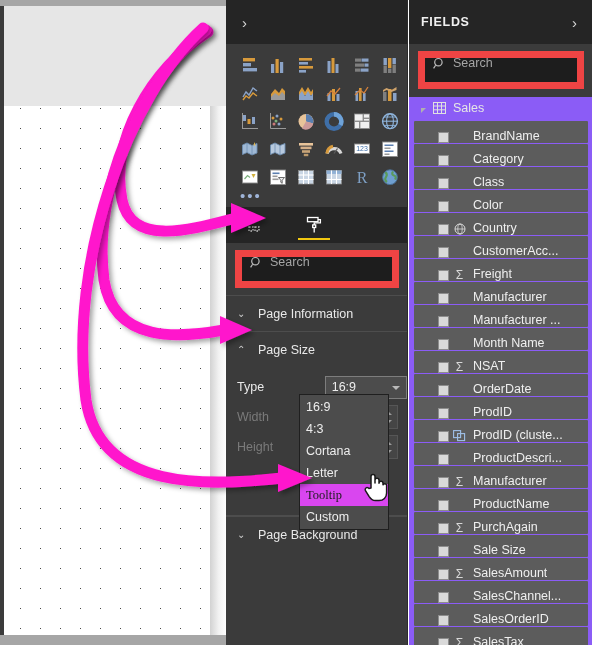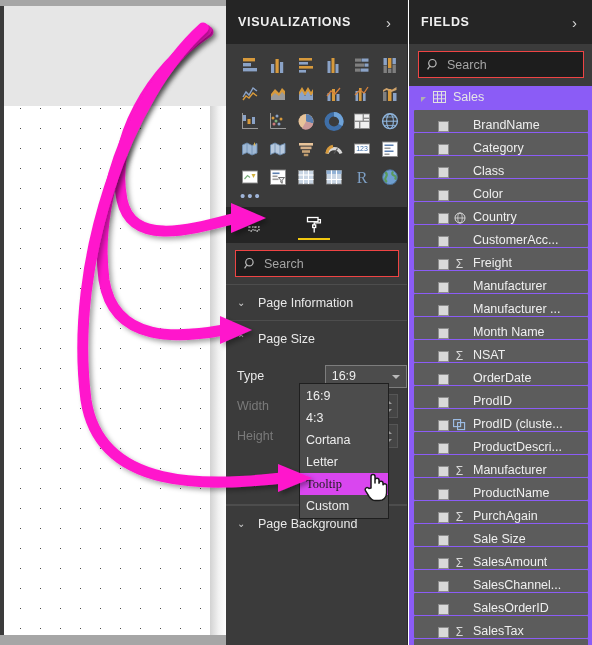--- a/index.html
+++ b/index.html
@@ -143,24 +143,24 @@
     background: #f2c811;
   }
 
   .search-wrap {
     background: #3b3b3b;
     padding: 7px 8px 7px 9px;
   }
   .search-box {
     height: 27px;
     background: #1d1d1d;
-    border: 1px solid #ef4444;
-    display: flex;
-    align-items: center;
-    padding: 0 8px;
+    border: 7px solid #ef4444;
+    display: flex;
+    align-items: flex-end;
+    padding: 12px 8px;
     cursor: text;
   }
   .search-ph {
     color: #a5a5a5;
     font-size: 12.5px;
     margin-left: 7px;
   }
 
   .accordion-row {
     height: 36px;
@@ -378,21 +378,20 @@
     <div class="canvas-greyband"></div>
     <div class="canvas-page"></div>
     <div class="canvas-page-shadow"></div>
     <div class="canvas-leftedge"></div>
     <div class="canvas-bottombar"></div>
   </div>
 
   <div class="viz-panel">
 
     <div class="panel-header">
-      <span class="panel-title">VISUALIZATIONS</span>
       <span class="panel-chevron">›</span>
     </div>
 
     <div class="viz-grid-wrap">
       <div class="viz-grid" id="viz-grid">
           <div class="viz-cell">
             <svg width="20" height="20" viewBox="0 0 20 20">
               <rect x="3" y="3" width="12" height="3.4" fill="#d79a3c"></rect>
               <rect x="3" y="8" width="8" height="3.4" fill="#8ba3c7"></rect>
               <rect x="3" y="13" width="14" height="3.4" fill="#8ba3c7"></rect>

